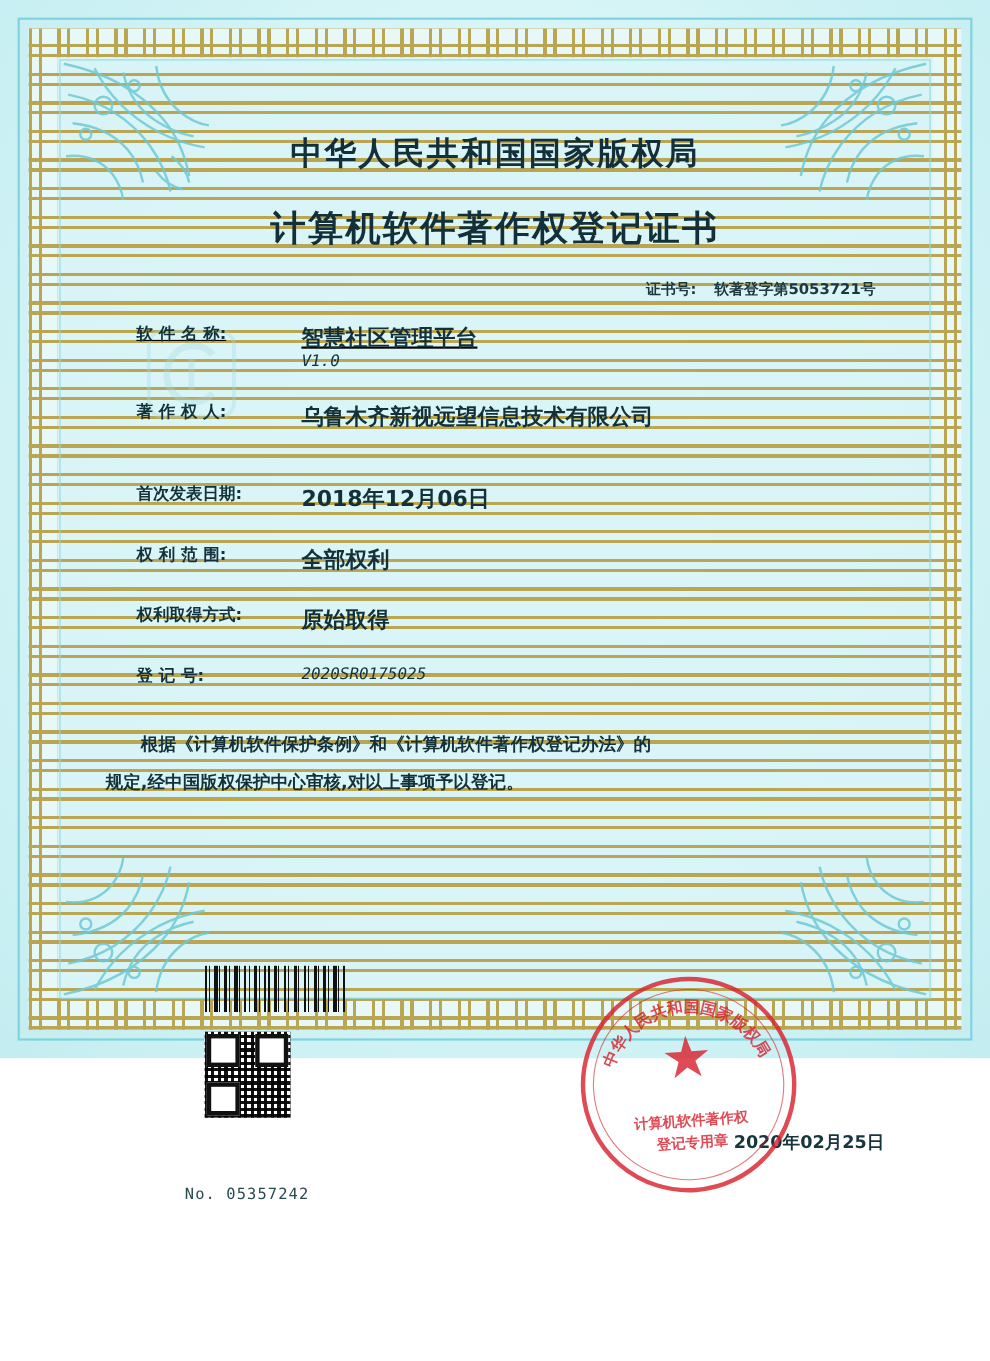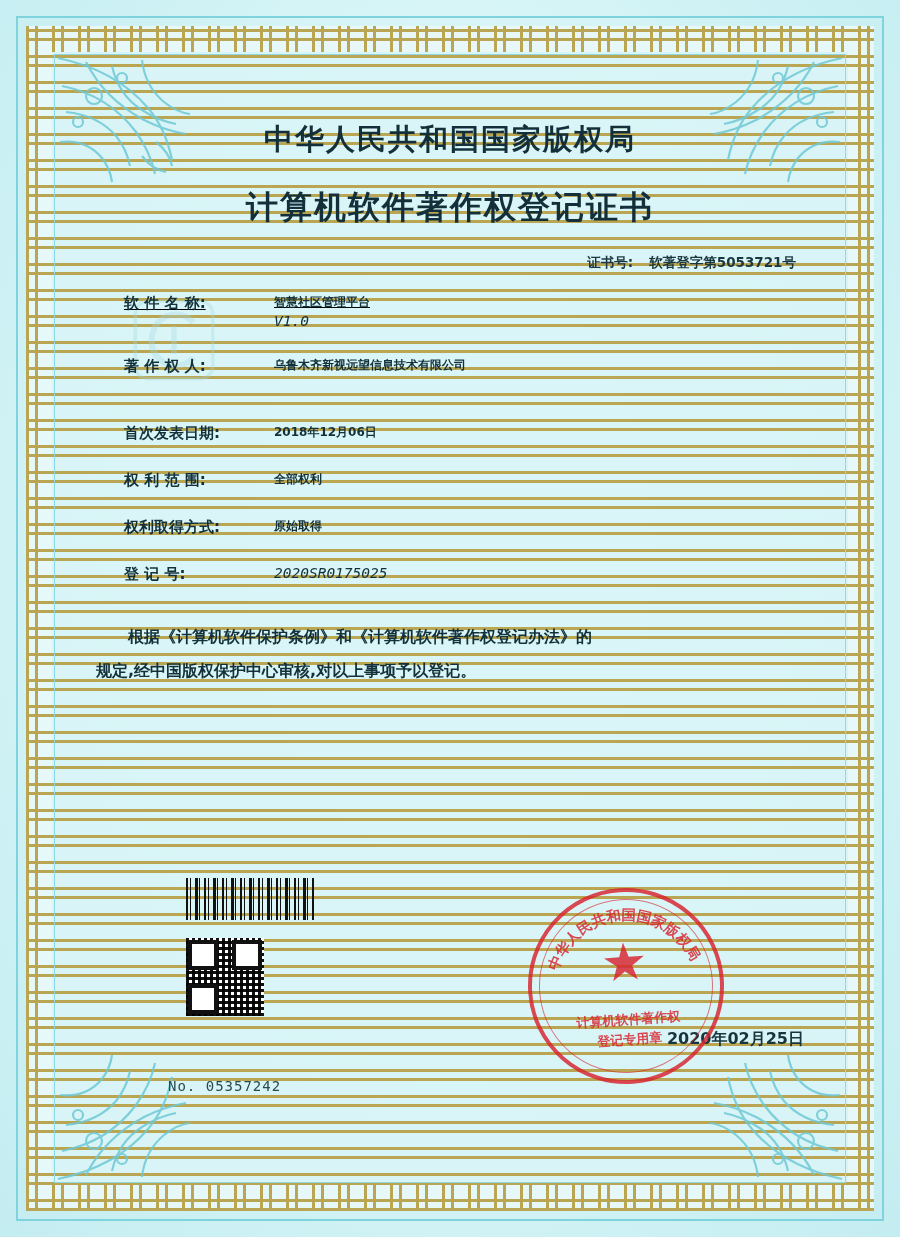--- a/index.html
+++ b/index.html
@@ -11,21 +11,21 @@
     height: 1237px;
     font-family: "Liberation Sans", sans-serif;
     background: #ffffff;
     overflow: hidden;
   }
 
   
   .certificate {
     position: relative;
     width: 900px;
-    height: 1237px;
+    height: 962px;
     background:
       radial-gradient(ellipse at 50% 45%, #e8fbfb 0%, #ddf7f8 45%, #cdf1f4 75%, #c4edf1 100%);
     box-sizing: border-box;
   }
 
   
   .frame-outer {
     position: absolute;
     left: 16px; top: 16px; right: 16px; bottom: 16px;
     border: 2px solid #7fd3dd;
@@ -120,21 +120,21 @@
   .row .k {
     width: 150px;
     flex: 0 0 150px;
     font-size: 15px;
     color: #12313a;
     font-family: "DejaVu Sans", sans-serif;
     font-weight: 600;
     letter-spacing: 0px;
   }
   .row .v {
-    font-size: 12px;
+    font-size: 20px;
     color: #12313a;
     font-family: "DejaVu Sans", sans-serif;
     font-weight: 600;
   }
   .row .v.mono {
     font-family: "DejaVu Sans Mono", monospace;
     font-weight: 500;
     font-size: 14.5px;
     font-style: italic;
   }

